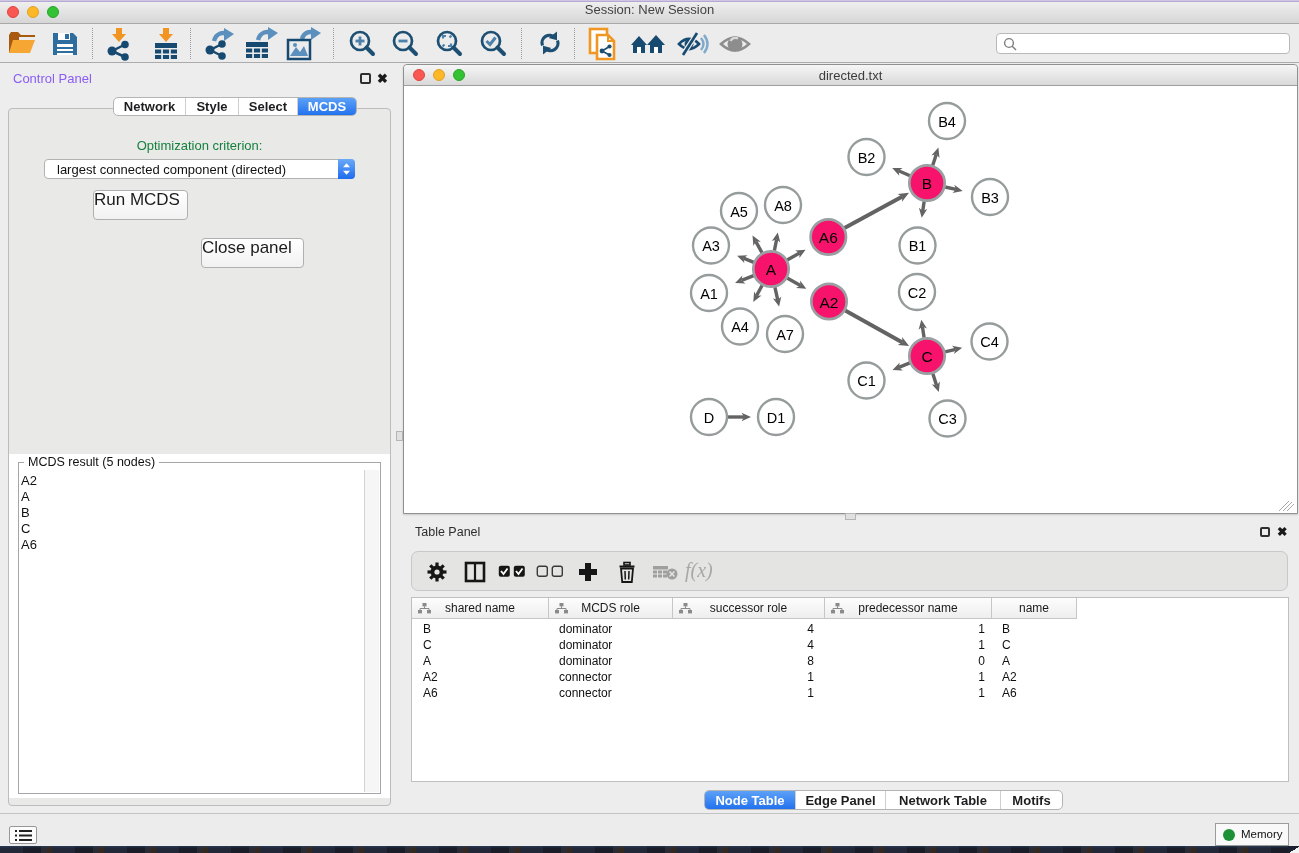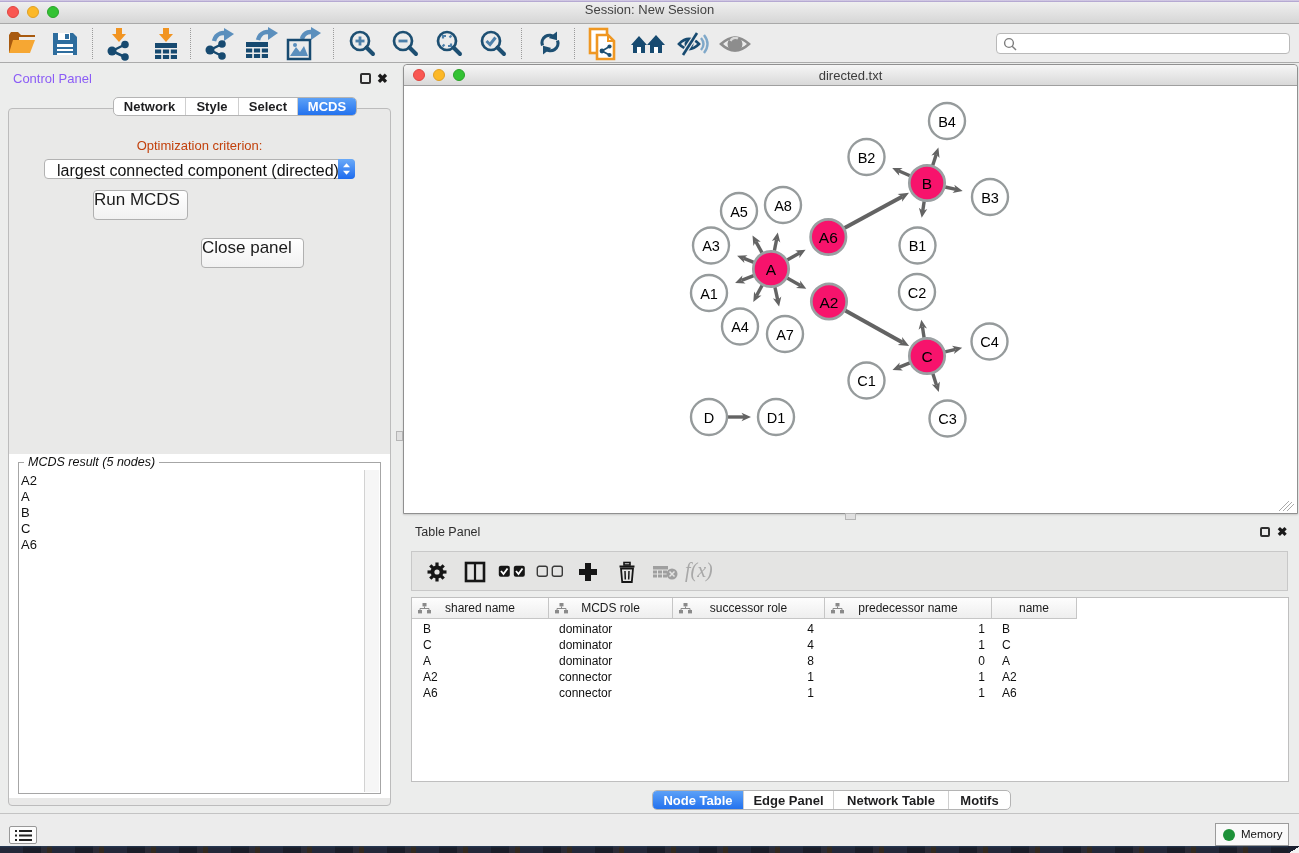--- a/index.html
+++ b/index.html
@@ -24,46 +24,46 @@
   
   #cp-title { left:13px; top:71px; font-size:13px; color:#8b5cf6; }
   .winbtn-sq { width:11px; height:11px; border:1.5px solid #2f2f2f; border-radius:2px; }
   .winbtn-x { font-size:12.5px; font-weight:bold; color:#1a1a1a; line-height:12px; }
   #cp-panel { left:8px; top:108px; width:383px; height:698px; background:#e9e9e8; border:1px solid #bcbcbc; border-radius:4px; }
   .seg { position:absolute; display:flex; background:#fff; border:1px solid #b4b4b4; border-radius:5px; overflow:hidden; }
   .seg div { font-size:13px; font-weight:bold; color:#1d1d1f; text-align:center; border-right:1px solid #cfcfcf;
     display:flex; align-items:center; justify-content:center; }
   .seg div:last-child { border-right:none; }
   .seg .on { background:linear-gradient(#5ca1f7,#2372ee); color:#fff; }
-  #optlabel { left:0; top:138px; width:399px; text-align:center; font-size:13px; color:#c2410c; }
+  #optlabel { left:0; top:138px; width:399px; text-align:center; font-size:13px; color:#15803d; }
   #dropdown { left:44px; top:159px; width:311px; height:20px; background:#fff; border:1px solid #b2b2b2; border-radius:4px; }
-  #dropdown .txt { position:absolute; left:12px; top:2px; font-size:16px; color:#111; }
+  #dropdown .txt { position:absolute; left:12px; top:2px; font-size:13px; color:#111; }
   #dropdown .step { position:absolute; right:-1px; top:-1px; width:17px; height:20px; border-radius:0 4px 4px 0;
     background:linear-gradient(#6aaaf8,#1d6bee); }
   .aquabtn { position:absolute; height:30px; background:linear-gradient(#ffffff,#f1f1f1); border:1px solid #b0b0b0;
     border-radius:4px; font-size:17px; color:#1c1c1c; text-align:left; line-height:17px; }
   #mcds-white { left:9px; top:454px; width:381px; height:344px; background:#fff; }
   #groupbox { left:9px; top:8px; width:363px; height:332px; border:1px solid #a6a6a6; }
-  #grouptitle { left:6px; top:-7px; background:#fff; padding:0 4px; font-size:12.5px; color:#111;font-style:italic; }
+  #grouptitle { left:6px; top:-7px; background:#fff; padding:0 4px; font-size:12.5px; color:#111; }
   .mcdsitem { position:absolute; left:4px; font-size:13px; color:#111; }
   #mcds-scroll { right:2px; top:2px; width:14px; height:320px; background:#f6f6f6; border-left:1px solid #d4d4d4; }
   
   #statusbar { left:0; top:813px; width:1299px; height:33px; background:#ececec; border-top:1px solid #c3c3c3; }
   #listbtn { left:9px; top:12px; width:28px; height:18px; background:#fcfcfc; border:1px solid #989898; border-radius:2px; }
   #membtn { left:1215px; top:9px; width:74px; height:23px; background:#f9f9f9; border:1px solid #9b9b9b; font-size:11.5px; color:#111; }
   #memdot { position:absolute; left:7px; top:5px; width:12px; height:12px; border-radius:50%; background:#1d9138; }
   
   #netwin { left:403px; top:64px; width:895px; height:450px; background:#fff;
     border:1px solid #909090; border-radius:4px 4px 0 0; box-shadow:0 1px 2px rgba(0,0,0,0.15); }
   #nettitle { position:absolute; left:0; top:0; width:100%; height:21px;
     background:linear-gradient(#f6f6f6,#d9d9d9); border-bottom:1px solid #9f9f9f; border-radius:4px 4px 0 0; }
   #nettitle .t { position:absolute; width:100%; text-align:center; top:3px; font-size:13px; color:#3c3c3c; }
   
   #tp-title { left:415px; top:525px; font-size:12.5px; color:#2e2e2e; }
-  #tp-toolbar { left:411px; top:551px; width:877px; height:40px; background:#e4e4e3; border:1px solid #c8c8c8; border-radius:0; }
+  #tp-toolbar { left:411px; top:551px; width:877px; height:40px; background:#e4e4e3; border:1px solid #c8c8c8; border-radius:7px; }
   #tp-table { left:411px; top:597px; width:878px; height:185px; background:#fff; border:1px solid #bfbfbf; }
   .th { position:absolute; top:0; height:21px; background:linear-gradient(#fdfdfd,#eeeeee);
     border-right:1px solid #c6c6c6; border-bottom:1px solid #c6c6c6; font-size:12px; color:#1a1a1a; }
   .th span { position:absolute; width:100%; text-align:center; top:3px; }
   .td { position:absolute; font-size:12px; color:#101010; height:16px; line-height:16px; }
   
 </style>
 </head>
 <body>
 <div class="abs" id="deskTop"></div>
@@ -458,21 +458,21 @@
     <div class="td" style="left:147px;top:71px;">connector</div>
   <div class="td" style="left:330px;top:71px;width:72px;text-align:right;">1</div>
   <div class="td" style="left:500px;top:71px;width:73px;text-align:right;">1</div>
   <div class="td" style="left:590px;top:71px;">A2</div>
   <div class="td" style="left:11px;top:87px;">A6</div>
     <div class="td" style="left:147px;top:87px;">connector</div>
   <div class="td" style="left:330px;top:87px;width:72px;text-align:right;">1</div>
   <div class="td" style="left:500px;top:87px;width:73px;text-align:right;">1</div>
   <div class="td" style="left:590px;top:87px;">A6</div>
 </div>
-<div class="abs seg" style="left:652px;top:790px;height:20px;">
+<div class="abs seg" style="left:704px;top:790px;height:20px;">
   <div class="on" style="width:91px;">Node Table</div>
   <div style="width:90px;">Edge Panel</div>
   <div style="width:115px;">Network Table</div>
   <div style="width:61px;">Motifs</div>
 </div>
 <div class="abs" id="statusbar">
   <div class="abs" id="listbtn">
     <svg style="position:absolute;left:5px;top:3px" width="17" height="11" viewBox="0 0 17 11">
       <g fill="#222">
           <rect x="0" y="0" width="2" height="2"></rect>

